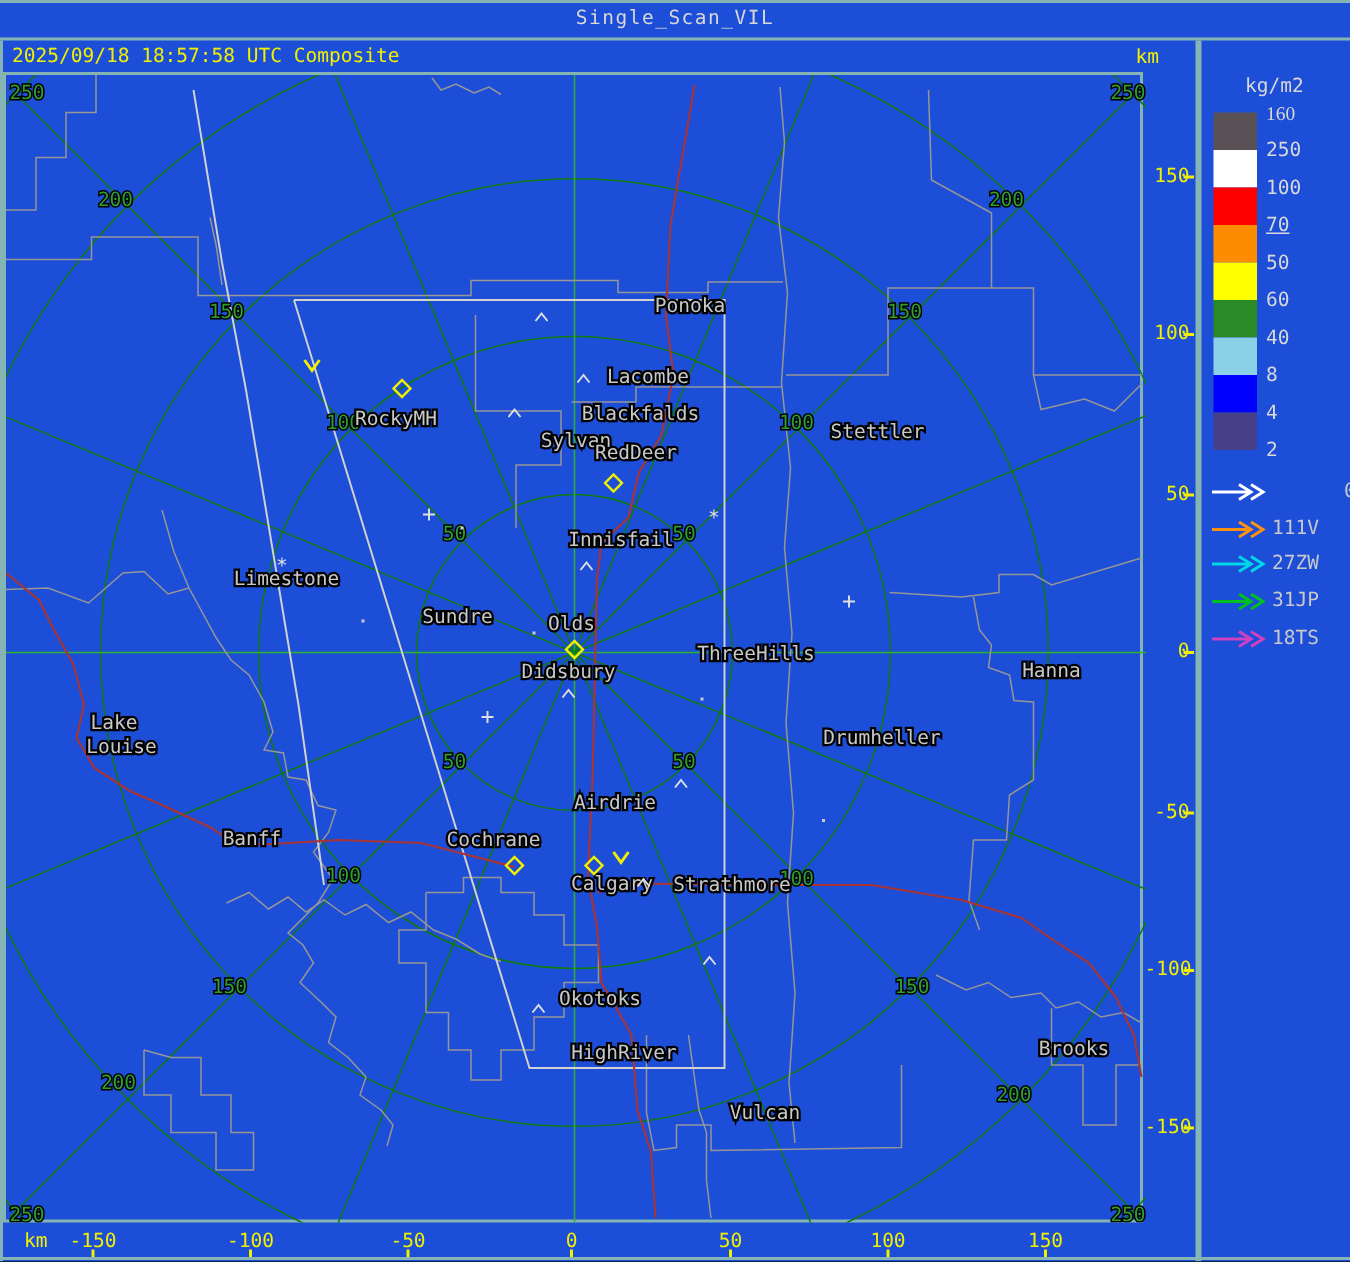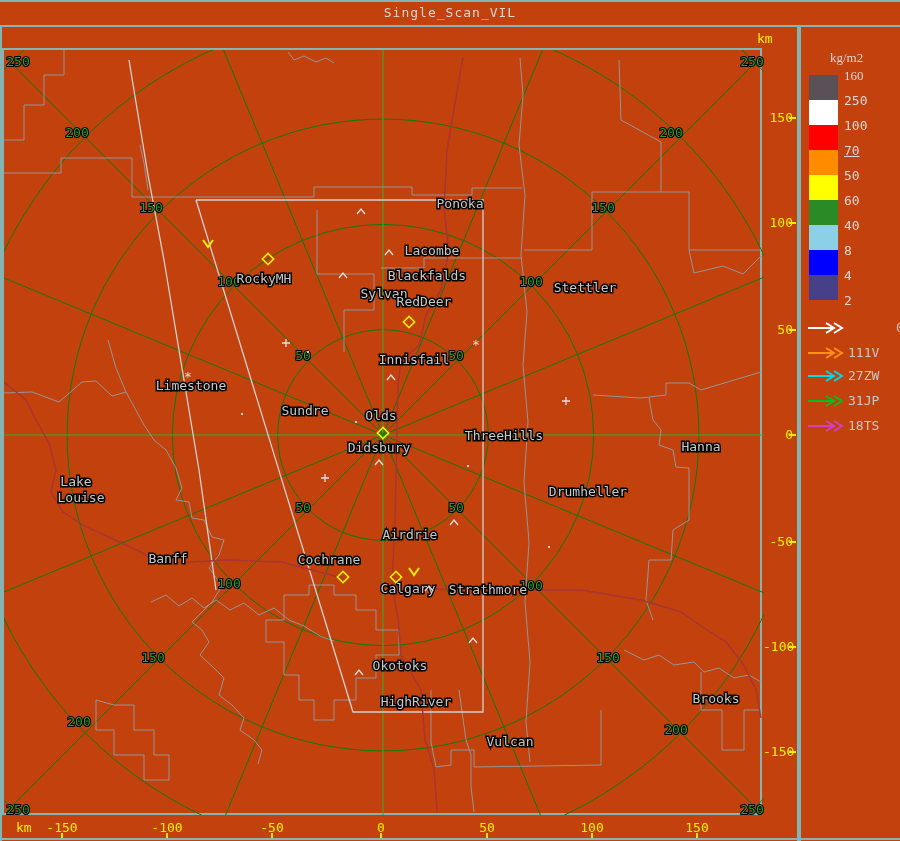--- a/index.html
+++ b/index.html
@@ -1,45 +1,46 @@
 <!DOCTYPE html>
 <html><head>
 <meta charset="utf-8">
 <style>
   html,body{margin:0;padding:0;background:#000;}
-  #app{position:relative;width:900px;height:841px;background:#c2410c;overflow:hidden;
+  #app{position:relative;width:900px;height:841px;background:#1d4ed8;overflow:hidden;
        font-family:"DejaVu Sans Mono","Liberation Mono",monospace;font-size:13px;}
   .abs{position:absolute;}
   .cyan-line{position:absolute;background:#85b4b4;}
   .title{width:100%;text-align:center;top:5px;left:0;color:#d8d8d8;letter-spacing:1px;}
   .stamp{left:8px;top:30px;color:#f0f000;}
   .unit{color:#f0f000;}
   .map-border{left:2px;top:48px;width:760px;height:767px;border:2px solid #85b4b4;box-sizing:border-box;}
   #mapsvg{position:absolute;left:4px;top:50px;}
   .rlabel{position:absolute;color:#f0f000;text-align:right;width:30px;}
   .rtick{position:absolute;background:#f0f000;width:7px;height:2px;left:789px;}
   .blabel{position:absolute;color:#f0f000;transform:translateX(-50%);top:820px;}
   .btick{position:absolute;background:#f0f000;width:2px;height:6px;top:833px;}
-  .legend-head{color:#d8d8d8;font-family:Liberation Serif, serif;}
+  .legend-head{color:#d8d8d8;}
   .swatch{position:absolute;left:809px;width:29px;height:25px;}
   .bndlabel{position:absolute;left:844px;color:#d8d8d8;}
   .arrowlabel{position:absolute;left:848px;color:#c9c9c9;}
   svg text{font-family:"DejaVu Sans Mono","Liberation Mono",monospace;font-size:13px;}
   text.town{fill:#c9c9c9;paint-order:stroke;stroke:#000;stroke-width:3px;text-anchor:middle;}
   text.ringlab{fill:#2f9e2f;paint-order:stroke;stroke:#000;stroke-width:2px;text-anchor:middle;}
 </style>
 </head>
 <body>
 
 <div id="app">
   <div class="cyan-line" style="left:0;top:0;width:900px;height:2px;"></div>
   <div class="abs title">Single_Scan_VIL</div>
   <div class="cyan-line" style="left:0;top:25px;width:900px;height:2px;"></div>
   <div class="cyan-line" style="left:0;top:27px;width:2px;height:814px;"></div>
 
+  <div class="abs stamp">2025/09/18 18:57:58 UTC Composite</div>
   <div class="abs unit" style="left:757px;top:31px;">km</div>
 
   <div class="abs map-border"></div>
   <svg id="mapsvg" width="760" height="765" viewBox="0 0 760 765">
       <defs>
         <clipPath id="mapclip">
           <rect x="0" y="0" width="760" height="765"></rect>
         </clipPath>
       </defs>
       <g clip-path="url(#mapclip)">

